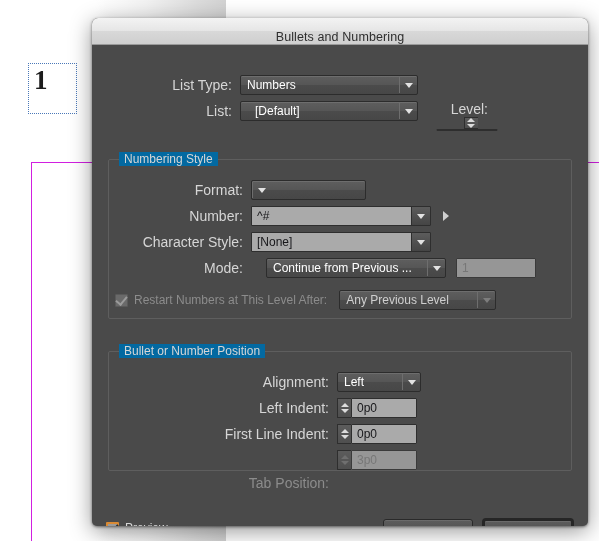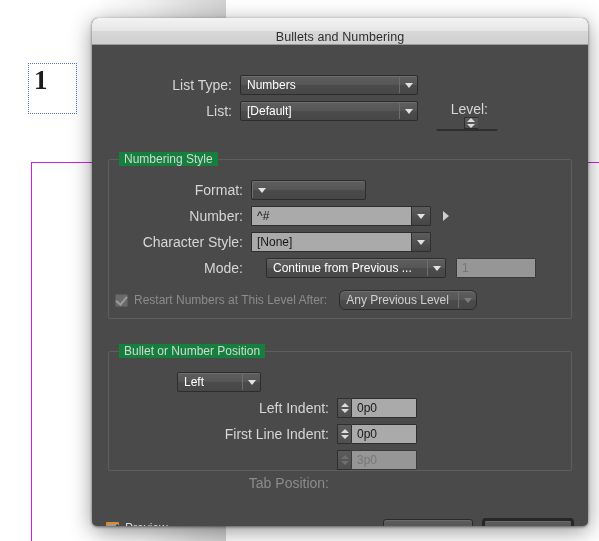--- a/index.html
+++ b/index.html
@@ -235,21 +235,21 @@
     position: absolute;
     border: 1px solid #5e5e5e;
     border-radius: 2px;
     box-sizing: border-box;
   }
   .group-title {
     position: absolute;
     top: -8px;
     left: 10px;
     padding: 0 5px;
-    background: #15803d;
+    background: #0369a1;
     font-size: 12px;
     color: #d6d6d6;
     white-space: nowrap;
   }
 
   
   .cbx-wrap {
     position: absolute;
     display: flex;
     align-items: center;
@@ -325,21 +325,21 @@
           <span class="sel-txt">Numbers</span>
           <span class="sel-div"></span>
           <span class="sel-arrow">
               <i class="tri-down"></i>
             </span>
         </div>
       </div>
 
       <div class="row" style="left:40px; top:56px;">
         <span class="lbl" style="width:100px;">List:</span>
-        <div class="sel" style="width:178px; margin-left:8px;">
+        <div class="sel" style="width:178px; margin-left:8px;padding-left:8px;">
           <span class="sel-txt">[Default]</span>
           <span class="sel-div"></span>
           <span class="sel-arrow">
               <i class="tri-down"></i>
             </span>
         </div>
       </div>
 
       <div class="row" style="left:344px; top:56px;flex-direction:column;">
         <span class="lbl" style="width:42px;">Level:</span>
@@ -396,34 +396,35 @@
               </span>
           </div>
           <span class="input disabled" style="width:80px; margin-left:10px;">1</span>
         </div>
 
         <div class="cbx-wrap" style="left:6px; top:130px;">
           <span class="cbx disabled">
               <i class="tick"></i>
             </span>
           <span class="cbx-label dim">Restart Numbers at This Level After:</span>
-          <div class="sel" style="width:138px; margin-left:6px;border-radius:6px;">
+          <div class="sel" style="width:157px; margin-left:6px;">
             <span class="sel-txt" style="color:#cfcfcf;">Any Previous Level</span>
             <span class="sel-div"></span>
             <span class="sel-arrow">
                 <i class="tri-down dim"></i>
               </span>
           </div>
         </div>
       </div>
 
       <div class="group" style="left:16px; top:306px; width:464px; height:120px;">
         <span class="group-title">Bullet or Number Position</span>
 
         <div class="row" style="left:60px; top:20px;">
+          <span class="lbl" style="width:160px;">Alignment:</span>
           <div class="sel" style="width:84px; margin-left:8px;">
             <span class="sel-txt">Left</span>
             <span class="sel-div"></span>
             <span class="sel-arrow">
                 <i class="tri-down"></i>
               </span>
           </div>
         </div>
 
         <div class="row" style="left:60px; top:46px;">

